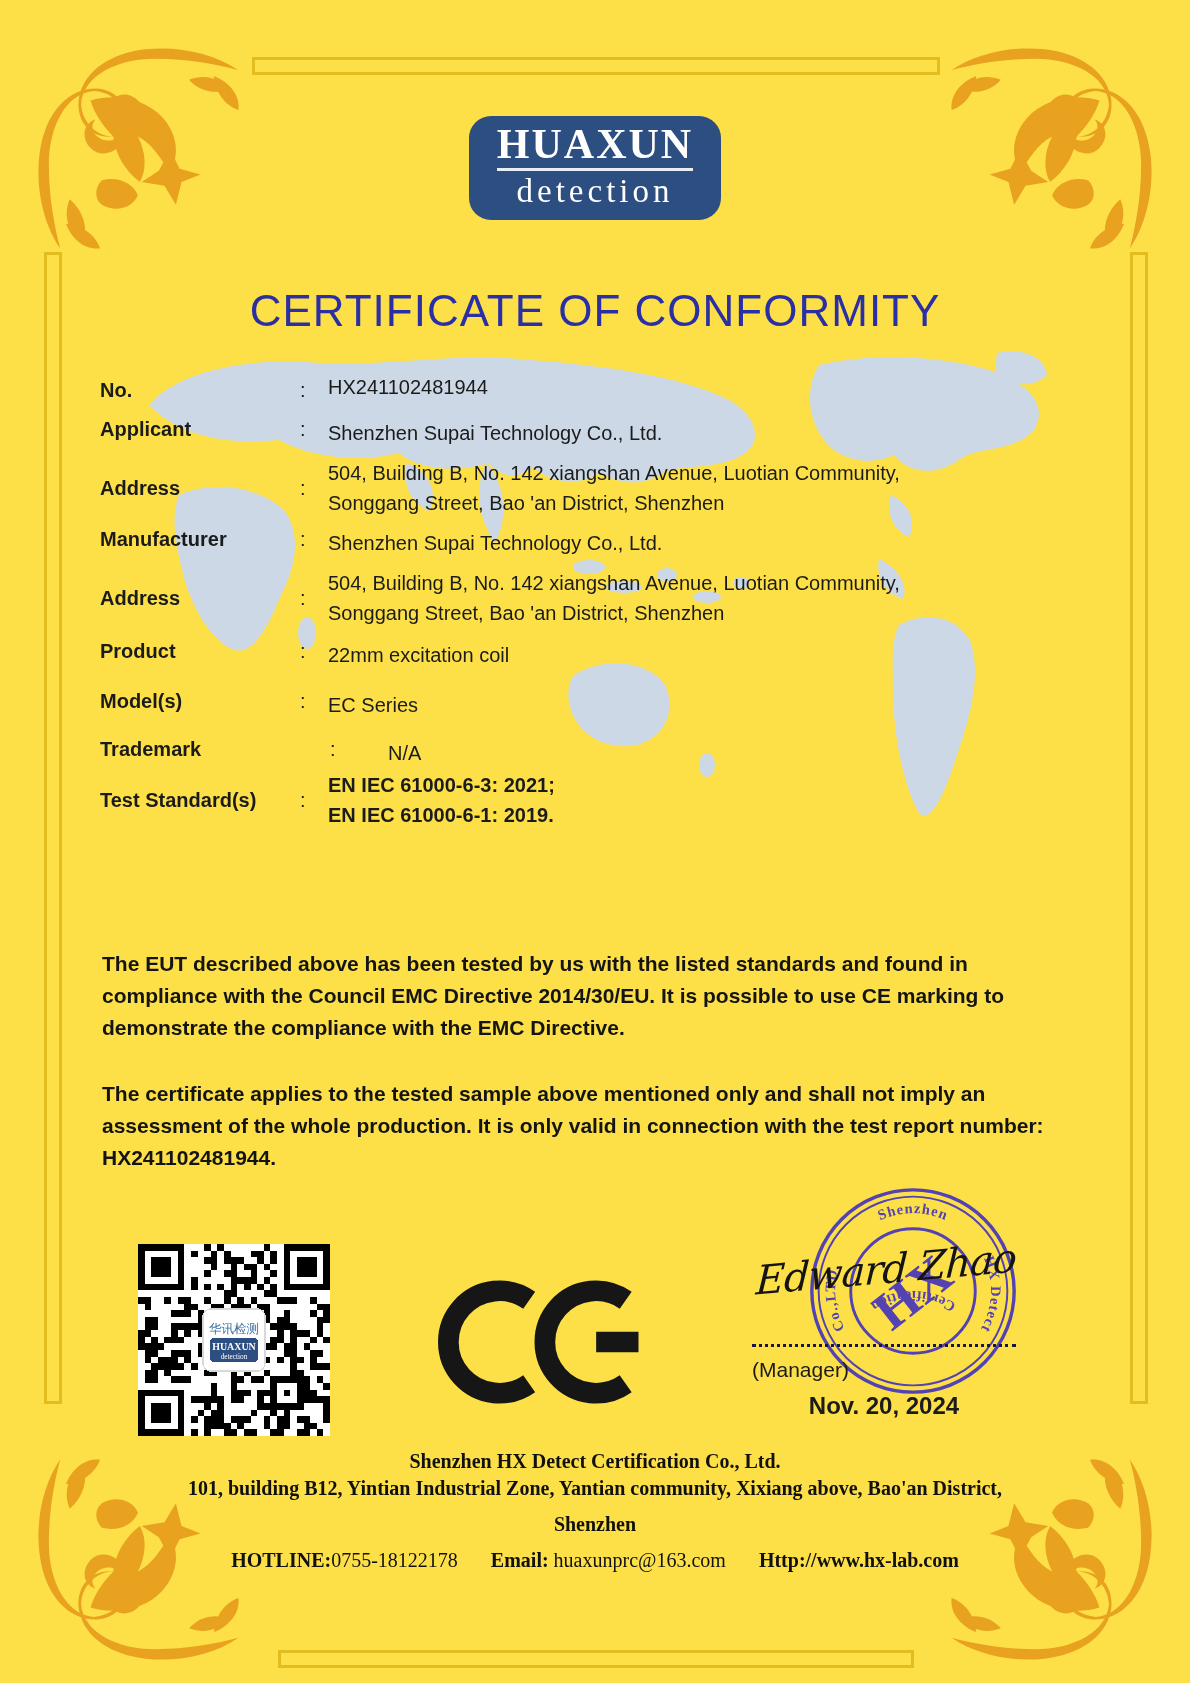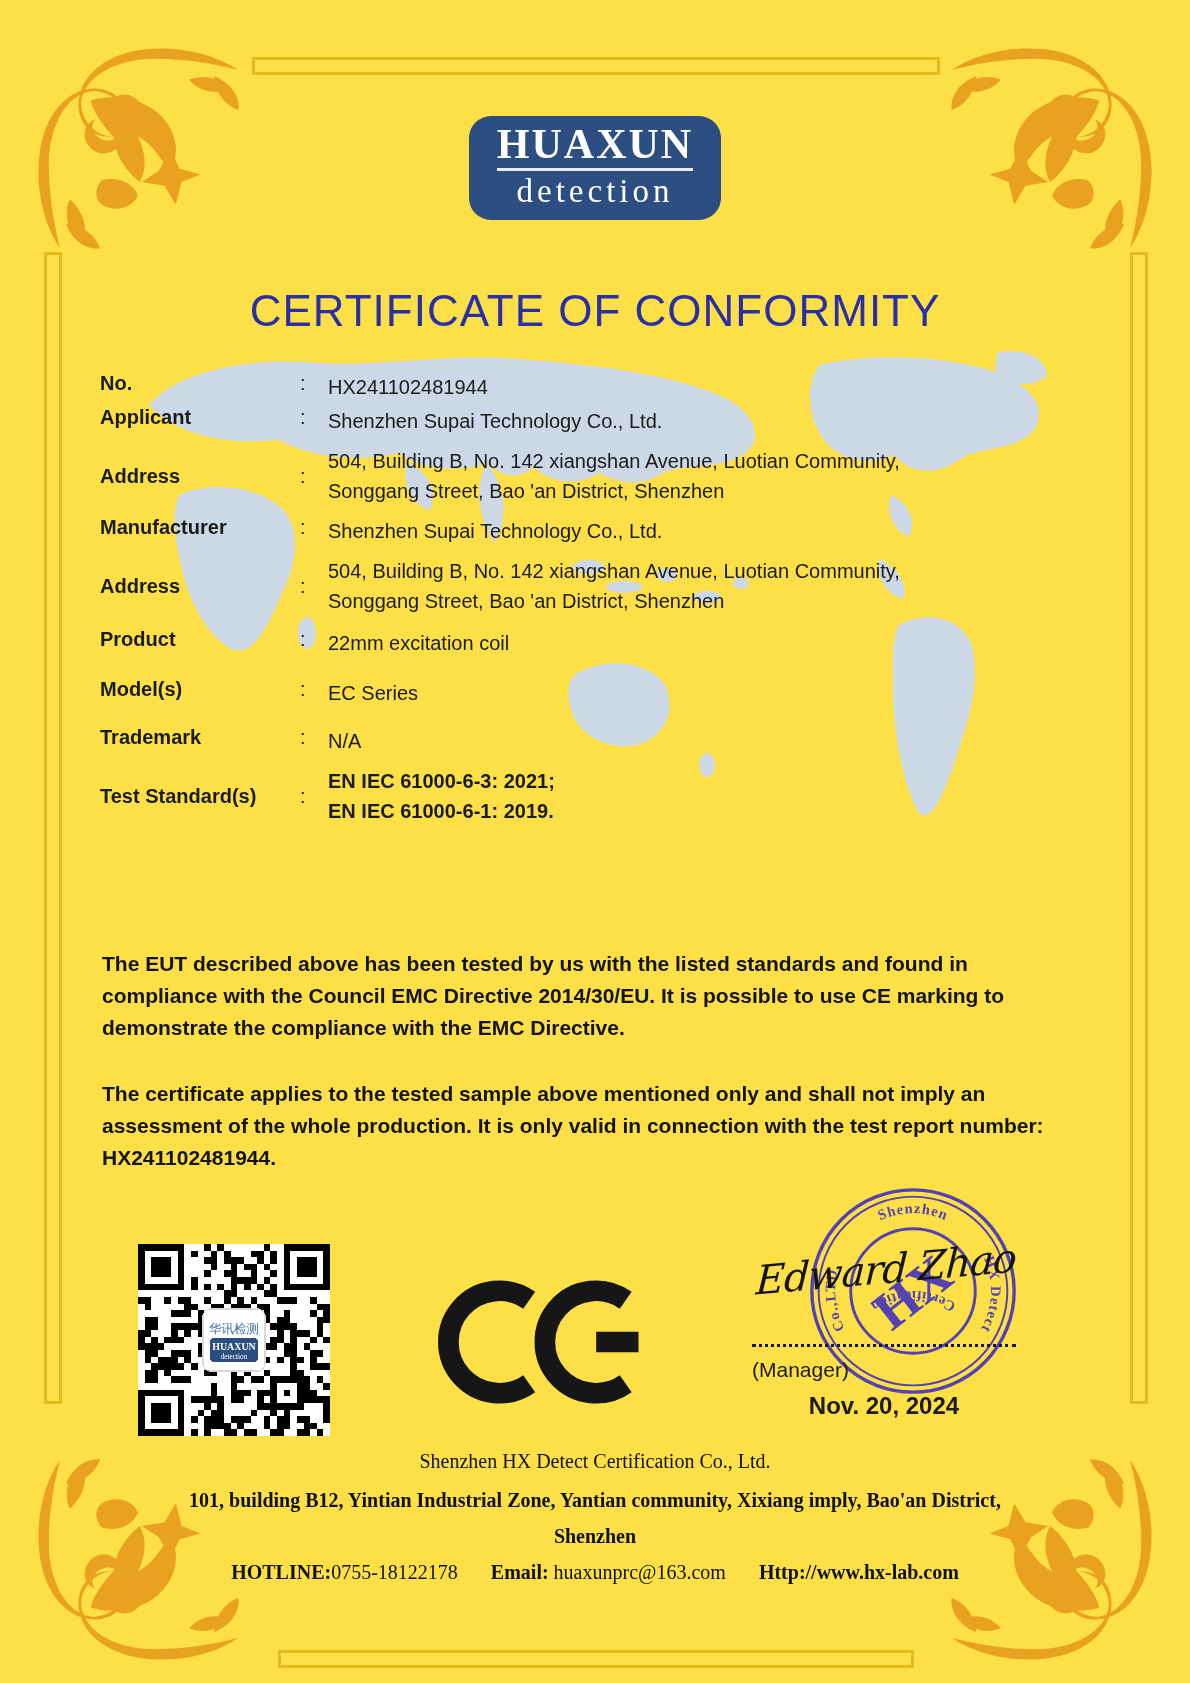--- a/index.html
+++ b/index.html
@@ -34,24 +34,24 @@
          font-size:44px;letter-spacing:1px;color:#2A2FA6;font-weight:400;}
 
   
   .fields{position:absolute;left:100px;top:372px;width:992px;font-size:20px;}
   .row{display:flex;align-items:flex-start;}
   .row .label{width:200px;font-weight:700;flex:0 0 auto;}
   .row .colon{width:28px;flex:0 0 auto;text-align:left;}
   .row .value{flex:1 1 auto;white-space:pre-line;line-height:30px;}
   .row.mid .label,.row.mid .colon{align-self:center;}
   .row.strong .value{font-weight:700;}
-  .r-no{margin-bottom:4px;} .r-app{margin-bottom:10px;}
+  .r-no{margin-bottom:16px;align-items:flex-end;} .r-app{margin-bottom:10px;}
   .r-addr1{margin-bottom:10px;} .r-man{margin-bottom:10px;}
   .r-addr2{margin-bottom:12px;} .r-prod{margin-bottom:20px;}
-  .r-mod{margin-bottom:18px;} .r-tm{margin-bottom:10px;}
+  .r-mod{margin-bottom:18px;} .r-tm{margin-bottom:2px;gap:30px;}
 
   
   .para{position:absolute;left:102px;width:986px;font-size:21px;font-weight:700;
         line-height:32px;color:#141414;}
   .para.p1{top:948px;} .para.p2{top:1078px;}
 
   
   #qr{position:absolute;left:138px;top:1244px;width:192px;height:192px;}
   #ce{position:absolute;left:436px;top:1278px;width:212px;height:128px;}
   #stamp{position:absolute;left:806px;top:1184px;width:214px;height:214px;opacity:.95;}
@@ -60,21 +60,21 @@
              color:#141414;transform:rotate(-5deg) skewX(-8deg);letter-spacing:-1px;z-index:5;}
   .dotline{position:absolute;left:752px;top:1344px;width:264px;border-top:3px dotted #15154a;z-index:4;}
   .manager{position:absolute;left:752px;top:1358px;width:264px;
            font-size:21px;font-weight:400;z-index:5;}
   .issuedate{position:absolute;left:752px;top:1392px;width:264px;text-align:center;
            font-size:24px;font-weight:700;z-index:5;}
 
   
   .footer{position:absolute;left:70px;top:1450px;width:1050px;text-align:center;
           font-family:"Liberation Serif", serif;color:#111;}
-  .footer .l1{font-size:20px;font-weight:400;margin-bottom:16px;}
+  .footer .l1{font-size:20px;font-weight:700;margin-bottom:4px;}
   .footer .l2{font-size:20px;font-weight:700;margin-bottom:13px;}
   .footer .l3{font-size:20px;font-weight:700;margin-bottom:13px;}
   .footer .l4{font-size:20px;}
   .footer .l4 b{font-weight:700;}
   .footer .gap{display:inline-block;width:28px;}
 </style>
 </head>
 <body>
 
 <div id="page">
@@ -514,21 +514,21 @@
     <text x="110" y="130" text-anchor="middle" font-family="Liberation Serif, serif" font-weight="700" font-size="56" fill="#4B3AB8" transform="rotate(-38 110 112)">HX</text>
   </svg>
 
   <div class="signature">Edward Zhao</div>
   <div class="dotline"></div>
   <div class="manager">(Manager)</div>
   <div class="issuedate">Nov. 20, 2024</div>
 
   <div class="footer">
     <div class="l1">Shenzhen HX Detect Certification Co., Ltd.</div>
-    <div class="l2">101, building B12, Yintian Industrial Zone, Yantian community, Xixiang imply, Bao'an District,</div>
+    <div class="l2">101, building B12, Yintian Industrial Zone, Yantian community, Xixiang above, Bao'an District,</div>
     <div class="l3">Shenzhen</div>
     <div class="l4">
       <b>HOTLINE:</b><span>0755-18122178</span><span class="gap"></span>
       <b>Email:</b> <span>huaxunprc@163.com</span><span class="gap"></span>
       <b>Http://www.hx-lab.com</b>
     </div>
   </div>
 
 </div>
 

